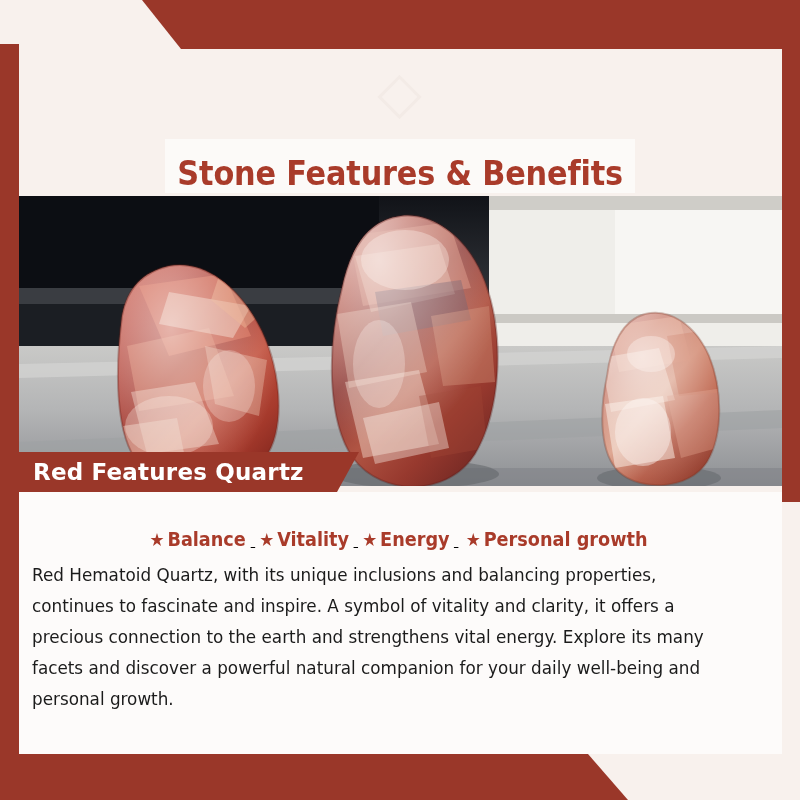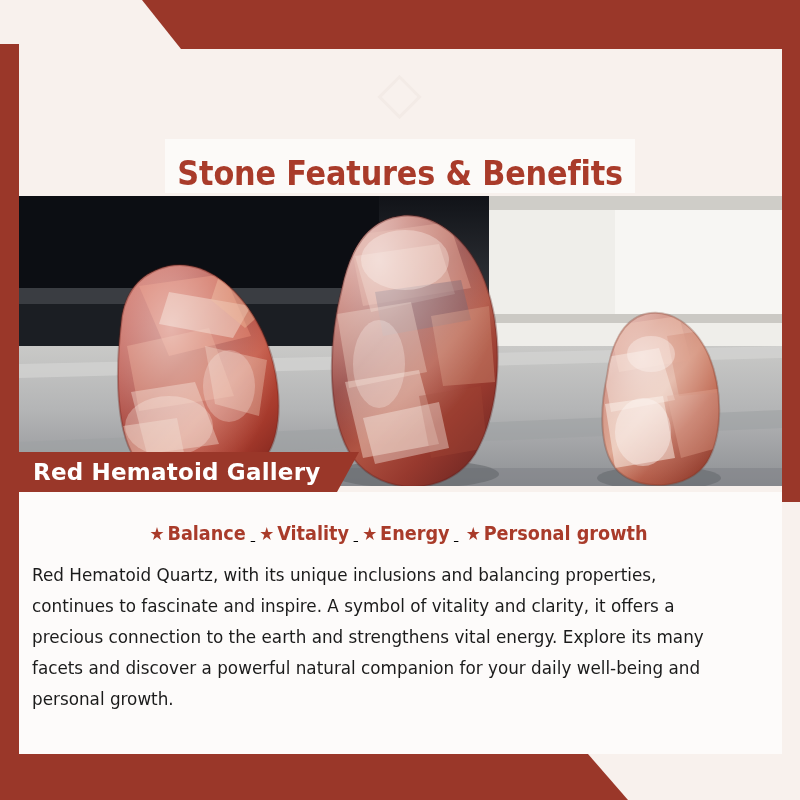--- a/index.html
+++ b/index.html
@@ -137,21 +137,21 @@
   
   .body-panel {
     position: absolute;
     top: 492px; left: 19px;
     width: 763px; height: 262px;
     background: #FDFBFA;
     z-index: 2;
   }
   .features {
     position: absolute;
-    top: 30px; left: 0;
+    top: 36px; left: 0;
     width: 763px;
     text-align: center;
     white-space: nowrap;
     text-decoration: underline;
   }
   .feature-item {
     display: inline-block;
     font-family: "DejaVu Sans", sans-serif;
     font-weight: bold;
     font-size: 19px;
@@ -322,21 +322,21 @@
           <ellipse cx="624" cy="236" rx="28" ry="34" fill="#fbf0ea" opacity="0.45"></ellipse>
           <ellipse cx="632" cy="158" rx="24" ry="18" fill="#fbe9e0" opacity="0.4"></ellipse>
           <rect x="570" y="100" width="150" height="200" fill="url(#glowA)"></rect>
         </g>
         <path d="M588 180 C580 218 581 258 600 276 C622 296 670 294 688 266 C704 240 704 194 690 160 C676 128 650 112 626 118 C604 124 592 148 588 180 Z" fill="none" stroke="#7a3526" stroke-opacity="0.3" stroke-width="2"></path>
       </g>
     </svg>
   </div>
 
   <div class="name-banner">
-    <div class="name-text">Red Hematoid Gallery</div>
+    <div class="name-text">Red Features Quartz</div>
   </div>
 
   <div class="body-panel">
     <div class="features">
       <span class="feature-item"><span class="star">★</span><span>Balance</span></span>
       <span class="feature-item"><span class="star">★</span><span>Vitality</span></span>
       <span class="feature-item"><span class="star">★</span><span>Energy</span></span>
       <span class="feature-item"><span class="star">★</span><span>Personal growth</span></span>
     </div>
     <div class="paragraph">Red Hematoid Quartz, with its unique inclusions and balancing properties, continues to fascinate and inspire. A symbol of vitality and clarity, it offers a precious connection to the earth and strengthens vital energy. Explore its many facets and discover a powerful natural companion for your daily well-being and personal growth.</div>

